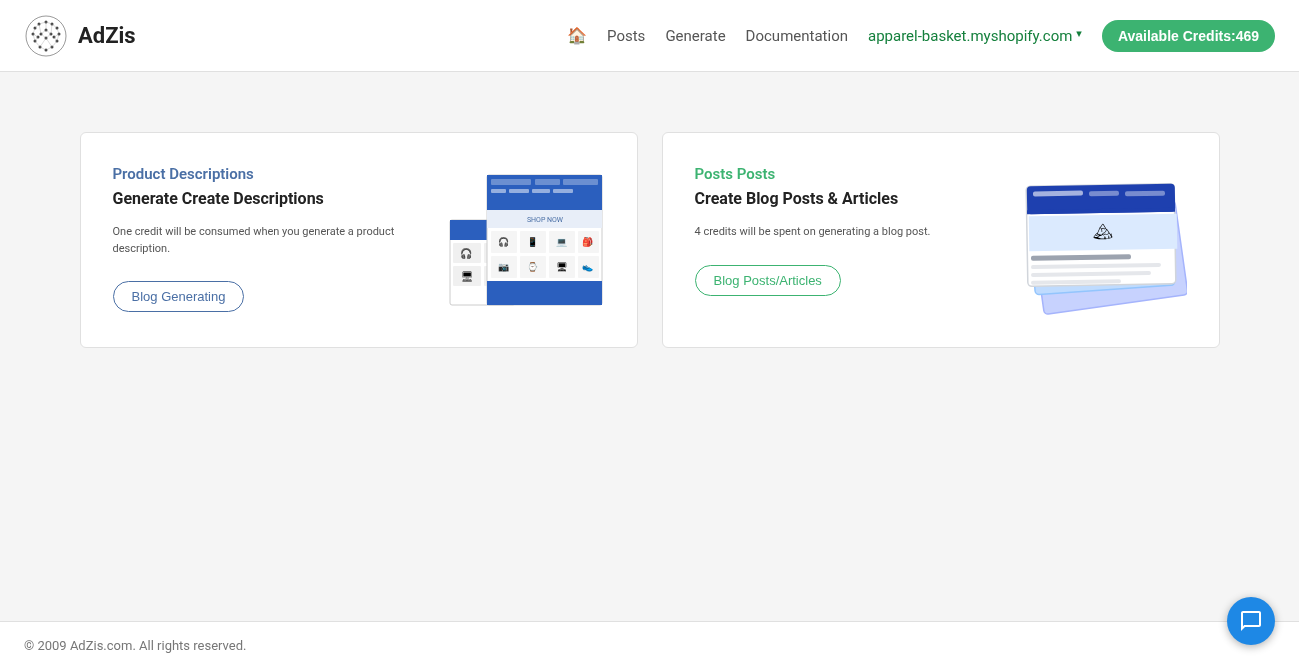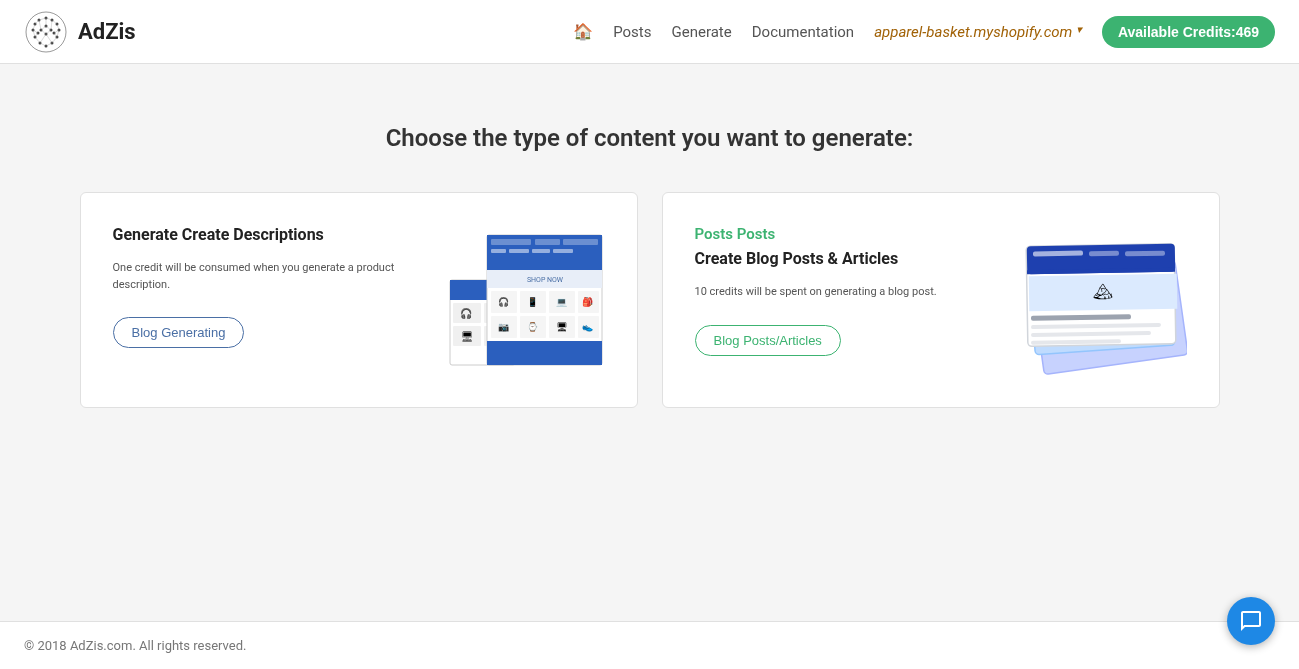--- a/index.html
+++ b/index.html
@@ -3,21 +3,21 @@
   <meta charset="utf-8">
   <style>
     * { box-sizing: border-box; margin: 0; padding: 0; }
     body { font-family: -apple-system, BlinkMacSystemFont, 'Segoe UI', Roboto, sans-serif; background: #f5f5f5; color: #333; min-height: 669px; display: flex; flex-direction: column; }
 
     
     .header {
       background: #fff;
       border-bottom: 1px solid #e0e0e0;
       padding: 0 24px;
-      height: 64px;
+      height: 72px;
       display: flex;
       align-items: center;
       justify-content: space-between;
     }
     .logo-area {
       display: flex;
       align-items: center;
       gap: 10px;
     }
     .logo-icon {
@@ -41,24 +41,23 @@
     .nav-link {
       color: #555;
       text-decoration: none;
       font-size: 15px;
       cursor: pointer;
     }
     .nav-dropdown {
       display: flex;
       align-items: flex-start;
       gap: 4px;
-      color: #a16207;
+      color: #15803d;
       font-size: 15px;
       cursor: pointer;
-      font-style: italic;
     }
     .credits-btn {
       background: #3cb371;
       color: #fff;
       border: none;
       border-radius: 16px;
       padding: 8px 16px;
       font-size: 14px;
       font-weight: 600;
       cursor: pointer;
@@ -254,26 +253,26 @@
     <a class="nav-link">Generate</a>
     <a class="nav-link">Documentation</a>
     <div class="nav-dropdown chevron">
       <span>apparel-basket.myshopify.com</span>
     </div>
     <button class="credits-btn">Available Credits:469</button>
   </nav>
 </header>
 
 <main class="main-content">
-  <h1 class="page-title">Choose the type of content you want to generate:</h1>
 
   <div class="cards-container">
 
     <div class="card">
       <div class="card-content">
+        <div class="card-category blue">Product Descriptions</div>
         <div class="card-title">Generate Create Descriptions</div>
         <div class="card-description">One credit will be consumed when you generate a product description.</div>
         <button class="card-button">Blog Generating</button>
       </div>
       <div class="product-illustration">
         <svg width="160" height="150" viewBox="0 0 160 150" xmlns="http://www.w3.org/2000/svg">
 
           <rect x="5" y="55" width="65" height="85" rx="2" fill="#fff" stroke="#ccc" stroke-width="1"></rect>
           <rect x="5" y="55" width="65" height="20" fill="#2b5fbe"></rect>
 
@@ -322,21 +321,21 @@
 
           <rect x="42" y="116" width="115" height="24" fill="#2b5fbe"></rect>
         </svg>
       </div>
     </div>
 
     <div class="card">
       <div class="card-content">
         <div class="card-category green">Posts Posts</div>
         <div class="card-title">Create Blog Posts &amp; Articles</div>
-        <div class="card-description">10 credits will be spent on generating a blog post.</div>
+        <div class="card-description">4 credits will be spent on generating a blog post.</div>
         <button class="card-button green-border">Blog Posts/Articles</button>
       </div>
       <div class="blog-illustration">
         <svg width="170" height="150" viewBox="0 0 170 150" xmlns="http://www.w3.org/2000/svg">
 
           <rect x="20" y="45" width="145" height="95" rx="4" fill="#c7d2fe" stroke="#a5b4fc" stroke-width="1.5" transform="rotate(-8, 92, 92)"></rect>
 
           <rect x="15" y="35" width="140" height="90" rx="4" fill="#bfdbfe" stroke="#93c5fd" stroke-width="1.5" transform="rotate(-4, 85, 80)"></rect>
 
           <rect x="10" y="20" width="148" height="100" rx="4" fill="#fff" stroke="#d1d5db" stroke-width="1.5" transform="rotate(-1, 84, 70)"></rect>
@@ -356,20 +355,20 @@
           <rect x="14" y="107" width="120" height="4" rx="2" fill="#e5e7eb" transform="rotate(-1, 74, 109)"></rect>
           <rect x="14" y="115" width="90" height="4" rx="2" fill="#e5e7eb" transform="rotate(-1, 59, 117)"></rect>
         </svg>
       </div>
     </div>
 
   </div>
 </main>
 
 <footer class="footer">
-  <span class="footer-text">© 2018 AdZis.com. All rights reserved.</span>
+  <span class="footer-text">© 2009 AdZis.com. All rights reserved.</span>
 </footer>
 
 <button class="chat-button">
   <svg width="24" height="24" viewBox="0 0 24 24" fill="white" xmlns="http://www.w3.org/2000/svg">
     <path d="M20 2H4C2.9 2 2 2.9 2 4V22L6 18H20C21.1 18 22 17.1 22 16V4C22 2.9 21.1 2 20 2ZM20 16H5.17L4 17.17V4H20V16Z"></path>
   </svg>
 </button>
 
 </body></html>

